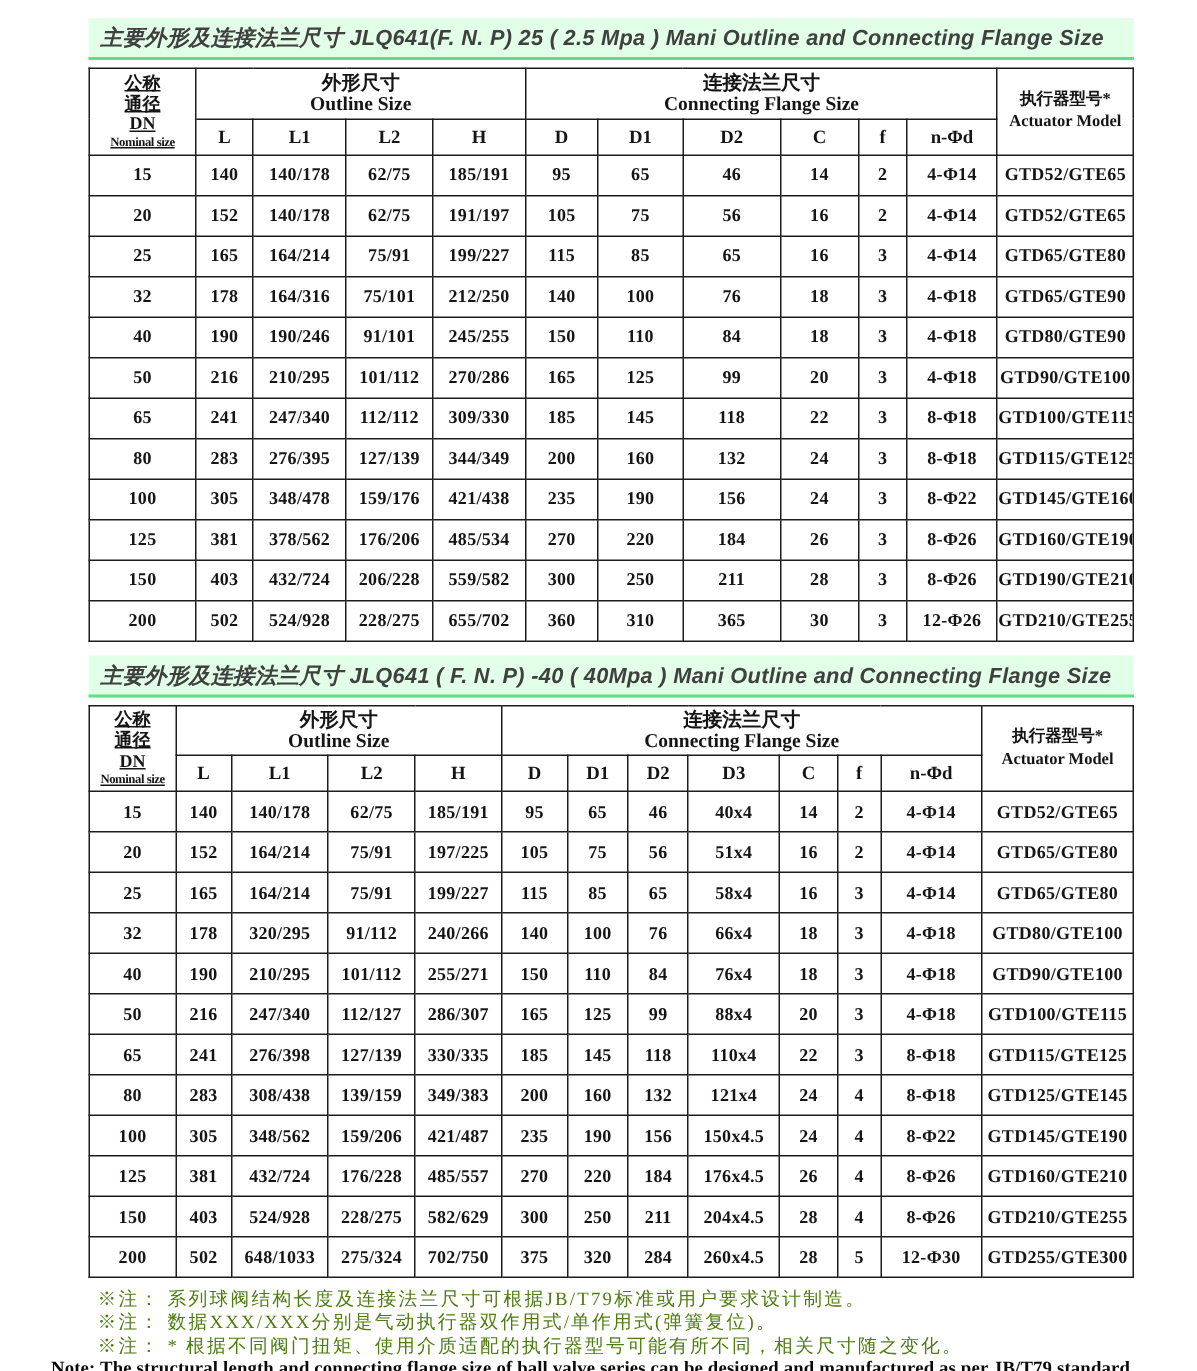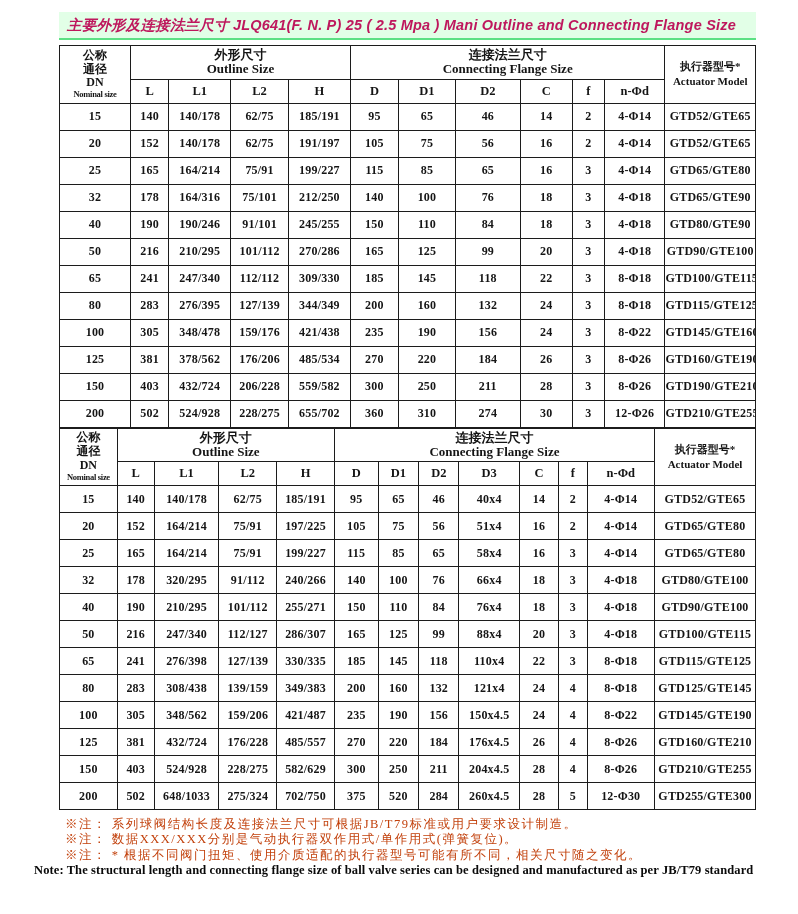--- a/index.html
+++ b/index.html
@@ -10,21 +10,21 @@
     color: #111;
     overflow: hidden;
   }
   .page { position: relative; padding-top: 12px; width: 798px; }
 
   .table-title {
     margin: 0 0 5px 59px;
     width: 697px;
     box-sizing: border-box;
     background: #e2ffe7;
-    color: #be185d;
+    color: #404040;
     font-family: "Liberation Sans", sans-serif;
     font-style: italic;
     font-weight: bold;
     font-size: 14.5px;
     letter-spacing: 0.2px;
     border-bottom: 2px solid #5ce084;
     padding: 4px 6px 3px 8px;
     white-space: nowrap;
   }
   .title-gap { margin-top: 9px; }
@@ -39,32 +39,32 @@
     border: 1px solid #1c1c1c;
     text-align: center;
     vertical-align: middle;
     font-family: "Liberation Serif", "DejaVu Serif", serif;
     font-weight: bold;
     color: #151515;
     overflow: hidden;
   }
   th.group-h { font-size: 13px; line-height: 1.1; padding: 2px 0; }
   th.col-h   { font-size: 12.5px; padding: 4px 0; }
-  th.dn-h    { font-size: 12px; line-height: 1.15; padding: 1px 0; }
+  th.dn-h    { font-size: 12px; line-height: 1.15; padding: 1px 0; text-decoration: underline; }
   th.dn-h .dn-small { font-size: 8.5px; font-weight: bold; letter-spacing: -0.3px; text-align: center; }
   th.act-h   { font-size: 11px; line-height: 1.35; }
   tbody td   { font-size: 12px; padding: 5.5px 0; letter-spacing: 0.2px; }
 
   .notes {
     margin: 7px 0 0 34px;
     width: 740px;
     line-height: 1.22;
   }
   .note-line { white-space: pre-wrap; }
-  .note-cn   { margin-left: 31px; font-size: 12.5px; font-weight: normal; letter-spacing: 1.5px; color: #c2410c; }
+  .note-cn   { margin-left: 31px; font-size: 12.5px; font-weight: normal; letter-spacing: 1.5px; color: #4d7c0f; }
   .note-en   { font-weight: bold; font-size: 12.5px; letter-spacing: 0.1px; color: #0a0a0a; }
 </style>
 </head>
 <body>
 
 <div class="page">
 
   <div class="table-title">主要外形及连接法兰尺寸 JLQ641(F.  N.  P)  25 ( 2.5 Mpa ) Mani Outline and Connecting Flange Size</div>
 
   <table class="spec">
@@ -272,29 +272,30 @@
           <td>GTD190/GTE210</td>
         </tr>
         <tr>
           <td>200</td>
           <td>502</td>
           <td>524/928</td>
           <td>228/275</td>
           <td>655/702</td>
           <td>360</td>
           <td>310</td>
-          <td>274</td>
+          <td>365</td>
           <td>30</td>
           <td>3</td>
           <td>12-Φ26</td>
           <td>GTD210/GTE255</td>
         </tr>
       </tbody>
     </table>
 
+  <div class="table-title title-gap">主要外形及连接法兰尺寸  JLQ641 ( F.  N.  P)  -40 ( 40Mpa ) Mani Outline and Connecting Flange Size</div>
 
   <table class="spec">
       <colgroup>
         <col style="width: 8.3%;">
         <col style="width: 5.3%;">
         <col style="width: 9.3%;">
         <col style="width: 8.3%;">
         <col style="width: 8.3%;">
         <col style="width: 6.3%;">
         <col style="width: 5.8%;">
@@ -506,21 +507,21 @@
           <td>8-Φ26</td>
           <td>GTD210/GTE255</td>
         </tr>
         <tr>
           <td>200</td>
           <td>502</td>
           <td>648/1033</td>
           <td>275/324</td>
           <td>702/750</td>
           <td>375</td>
-          <td>520</td>
+          <td>320</td>
           <td>284</td>
           <td>260x4.5</td>
           <td>28</td>
           <td>5</td>
           <td>12-Φ30</td>
           <td>GTD255/GTE300</td>
         </tr>
       </tbody>
     </table>
 

